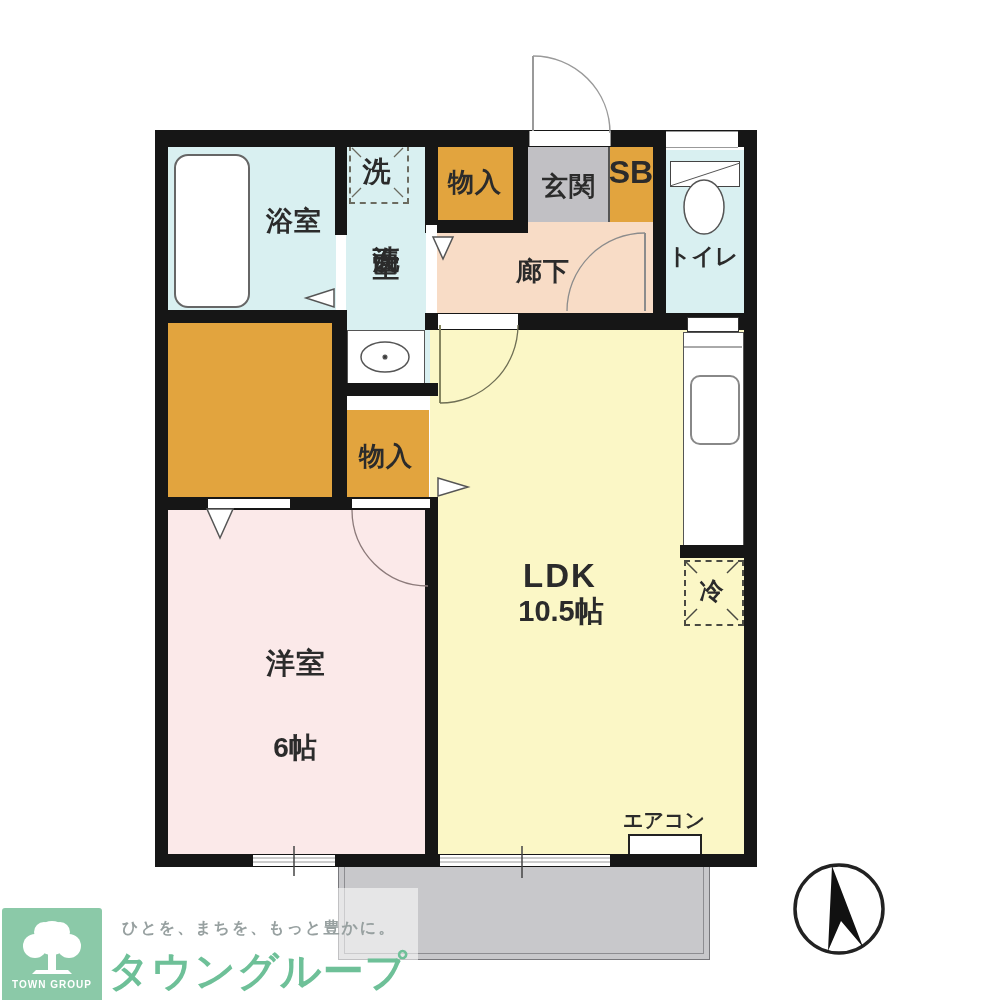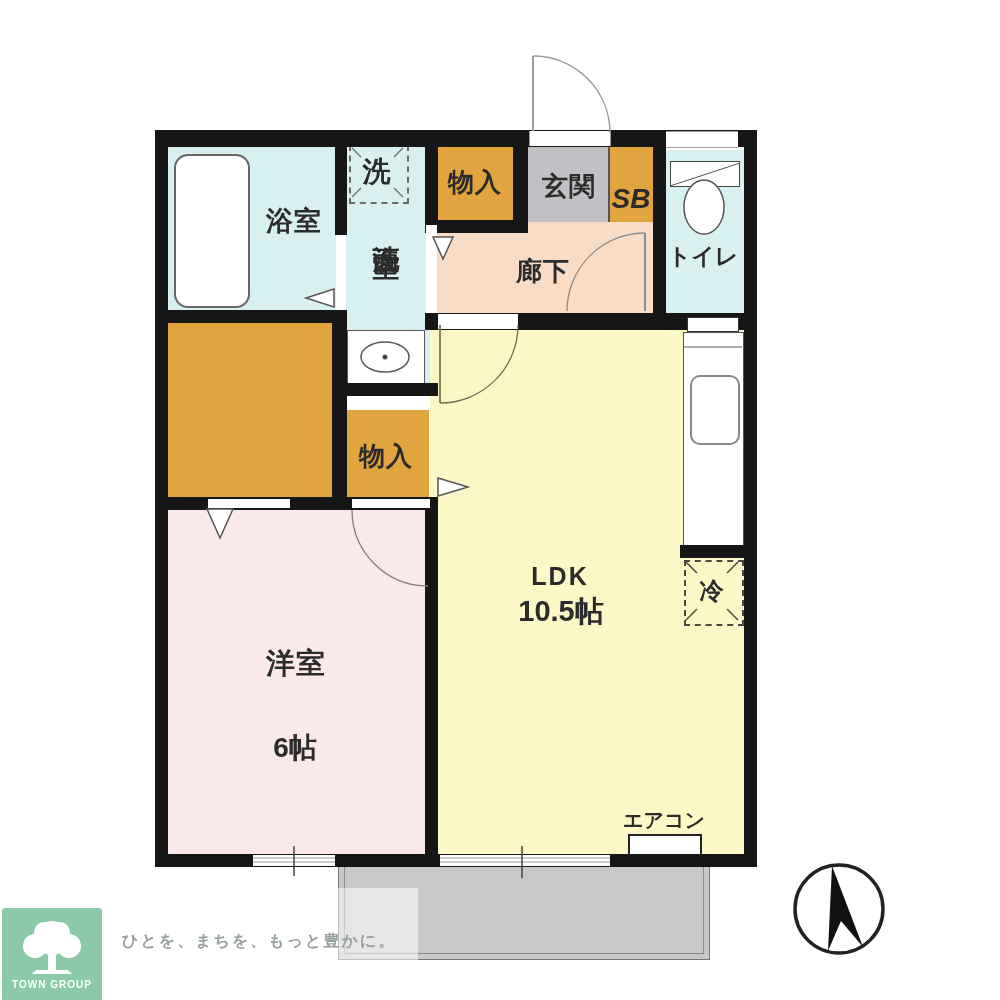--- a/index.html
+++ b/index.html
@@ -73,25 +73,25 @@
   <div class="gap" style="left:208px;top:499px;width:82px;height:9px;"></div>
   <div class="gap" style="left:352px;top:499px;width:78px;height:9px;"></div>
   <div class="gap" style="left:253px;top:855px;width:82px;height:11px;"></div>
   <div class="gap" style="left:440px;top:855px;width:170px;height:11px;"></div>
 
   <div class="lbl" style="left:294px;top:221px;font-size:27px;">浴室</div>
   <div class="lbl" style="left:377px;top:172px;font-size:28px;">洗</div>
   <div class="vlbl" style="left:368px;top:224px;font-size:27px;">洗面室</div>
   <div class="lbl" style="left:475px;top:182px;font-size:26px;">物入</div>
   <div class="lbl" style="left:569px;top:186px;font-size:26px;">玄関</div>
-  <div class="lbl" style="left:631px;top:199px;font-size:28px;letter-spacing:0;font-style:italic;">SB</div>
+  <div class="lbl" style="left:631px;top:172px;font-size:32px;letter-spacing:0;">SB</div>
   <div class="lbl" style="left:703px;top:256px;font-size:23px;letter-spacing:0;">トイレ</div>
   <div class="lbl" style="left:543px;top:271px;font-size:26px;">廊下</div>
   <div class="lbl" style="left:386px;top:456px;font-size:26px;">物入</div>
-  <div class="lbl" style="left:560px;top:576px;font-size:25px;letter-spacing:2px;text-align:center;">LDK</div>
+  <div class="lbl" style="left:560px;top:576px;font-size:33px;letter-spacing:2px;text-align:center;">LDK</div>
   <div class="lbl" style="left:561px;top:612px;font-size:29px;letter-spacing:0;text-align:right;">10.5帖</div>
   <div class="lbl" style="left:712px;top:591px;font-size:24px;">冷</div>
   <div class="lbl" style="left:296px;top:664px;font-size:29px;">洋室</div>
   <div class="lbl" style="left:295px;top:700px;font-size:28px;letter-spacing:0;margin-top:48px;">6帖</div>
   <div class="lbl" style="left:664px;top:820px;font-size:20px;letter-spacing:0;">エアコン</div>
 
   <svg class="overlay" width="1000" height="1000" viewBox="0 0 1000 1000">
 
     <g stroke="#9a9a9a" fill="none" stroke-width="2">
       <line x1="533" y1="56" x2="533" y2="131"></line>
@@ -165,20 +165,21 @@
         <circle cx="33" cy="38" r="12"></circle>
         <circle cx="67" cy="38" r="12"></circle>
         <circle cx="42" cy="24" r="10"></circle>
           <circle cx="58" cy="24" r="10"></circle>
         <rect x="46" y="44" width="8" height="18"></rect>
         <path d="M34,62 L66,62 L70,66 L30,66 Z"></path>
       </g>
       <text x="50" y="80" text-anchor="middle" fill="#ffffff" style="font-size:10px;font-weight:bold;letter-spacing:1px;font-family:'Liberation Sans','DejaVu Sans',sans-serif;">TOWN GROUP</text>
     </svg>
   </div>
-  <div class="abs" style="left:122px;top:918px;font-size:16px;font-weight:bold;color:var(--c-tagline_gray);letter-spacing:2px;margin-top:13px;">ひとを、まちを、もっと豊かに。</div>
+  <div class="abs" style="left:122px;top:918px;font-size:16px;font-weight:bold;color:var(--c-tagline_gray);letter-spacing:2px;">ひとを、まちを、もっと豊かに。</div>
+  <div class="abs" style="left:108px;top:944px;font-size:41px;font-weight:bold;color:var(--c-brand_green);letter-spacing:1px;">タウングループ</div>
 
   <svg class="overlay" width="1000" height="1000" viewBox="0 0 1000 1000">
     <circle cx="839" cy="909" r="44" fill="#ffffff" stroke="#222" stroke-width="3.5"></circle>
     <polygon points="832,866 863,947 841,921 828,951" fill="#111"></polygon>
   </svg>
 
 </div>
 
 </body></html>

